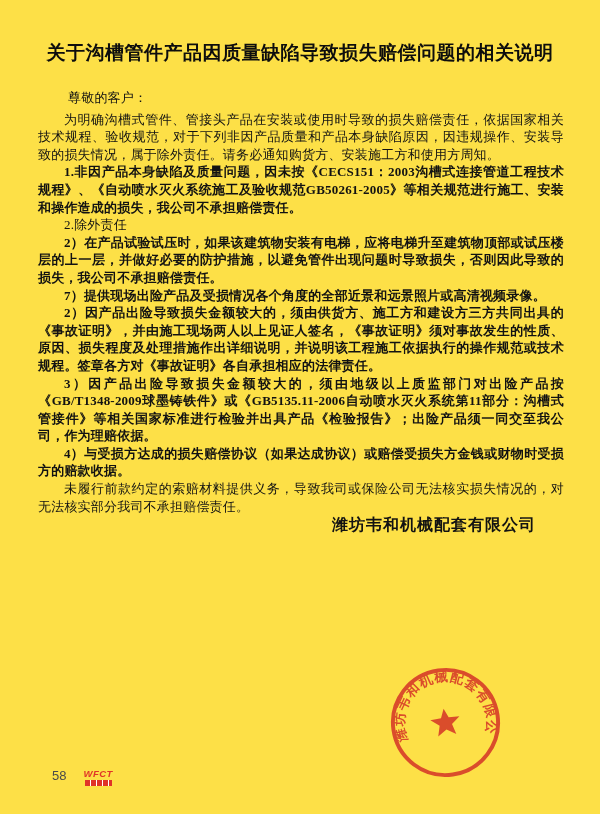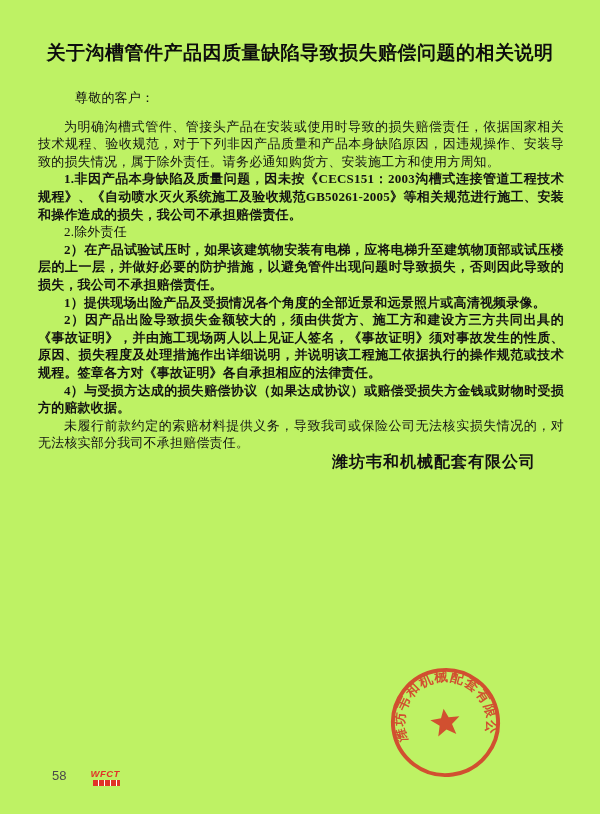--- a/index.html
+++ b/index.html
@@ -1,19 +1,19 @@
 <!DOCTYPE html>
 <html><head>
 <meta charset="utf-8">
 <style>
   html,body{margin:0;padding:0;background:#ffffff;}
   .page{
     position:relative;
     width:600px;height:814px;
-    background:#bef264;
+    background:#fde047;
     font-family:"Liberation Sans","DejaVu Sans",sans-serif;
     color:#121212;
     overflow:hidden;
   }
   .doc-title{
     padding-top:40px;
     text-align:center;
     font-size:19px;
     font-weight:bold;
     letter-spacing:0.5px;
@@ -21,43 +21,43 @@
   }
   .content{
     margin:23px 36px 0 38px;
     font-size:13px;
     line-height:17.6px;
     text-align:justify;
     letter-spacing:0.2px;
   }
   .para{margin:0;text-indent:2em;font-family:Liberation Serif, serif;}
   .para.bold{font-weight:bold;}
-  .salutation{margin:11px;text-indent:2em;}
+  .salutation{margin:4px;text-indent:2em;}
   .signature{
     margin-top:1px;
     text-align:right;
     padding-right:28px;
     font-size:16px;
     font-weight:600;
     letter-spacing:1px;
   }
   .seal{
     position:absolute;
     left:386px;top:663px;
     width:119px;height:119px;
     opacity:0.85;
     pointer-events:none;
   }
   .footer{
     position:absolute;
     left:52px;top:769px;
-    display:flex;align-items:flex-start;gap:24px;
+    display:flex;align-items:flex-start;gap:17px;
   }
   .page-num{font-size:13px;color:#4a4a4a;line-height:1;}
-  .logo{display:flex;flex-direction:column;align-items:flex-end;}
+  .logo{display:flex;flex-direction:column;align-items:center;}
   .logo-text{
     color:#e03428;font-weight:bold;font-size:9.5px;line-height:1;
     letter-spacing:0.5px;font-style:italic;
   }
   .logo-bar{
     width:27px;height:6px;margin-top:1.5px;
     background:repeating-linear-gradient(90deg,#e03428 0 5px,#ffffff 5px 6px);
   }
 </style>
 </head>
@@ -67,22 +67,23 @@
 
   <div class="doc-title">关于沟槽管件产品因质量缺陷导致损失赔偿问题的相关说明</div>
 
   <div class="content">
     <p class="salutation">尊敬的客户：</p>
     <div>
         <p class="para">为明确沟槽式管件、管接头产品在安装或使用时导致的损失赔偿责任，依据国家相关技术规程、验收规范，对于下列非因产品质量和产品本身缺陷原因，因违规操作、安装导致的损失情况，属于除外责任。请务必通知购货方、安装施工方和使用方周知。</p>
         <p class="para bold">1.非因产品本身缺陷及质量问题，因未按《CECS151：2003沟槽式连接管道工程技术规程》、《自动喷水灭火系统施工及验收规范GB50261-2005》等相关规范进行施工、安装和操作造成的损失，我公司不承担赔偿责任。</p>
         <p class="para">2.除外责任</p>
         <p class="para bold">2）在产品试验试压时，如果该建筑物安装有电梯，应将电梯升至建筑物顶部或试压楼层的上一层，并做好必要的防护措施，以避免管件出现问题时导致损失，否则因此导致的损失，我公司不承担赔偿责任。</p>
-        <p class="para bold">1）提供现场出险产品及受损情况各个角度的全部近景和远景照片或高清视频录像。</p>
+        <p class="para bold">7）提供现场出险产品及受损情况各个角度的全部近景和远景照片或高清视频录像。</p>
         <p class="para bold">2）因产品出险导致损失金额较大的，须由供货方、施工方和建设方三方共同出具的《事故证明》，并由施工现场两人以上见证人签名，《事故证明》须对事故发生的性质、原因、损失程度及处理措施作出详细说明，并说明该工程施工依据执行的操作规范或技术规程。签章各方对《事故证明》各自承担相应的法律责任。</p>
+        <p class="para bold">3）因产品出险导致损失金额较大的，须由地级以上质监部门对出险产品按《GB/T1348-2009球墨铸铁件》或《GB5135.11-2006自动喷水灭火系统第11部分：沟槽式管接件》等相关国家标准进行检验并出具产品《检验报告》；出险产品须一同交至我公司，作为理赔依据。</p>
         <p class="para bold">4）与受损方达成的损失赔偿协议（如果达成协议）或赔偿受损失方金钱或财物时受损方的赔款收据。</p>
         <p class="para">未履行前款约定的索赔材料提供义务，导致我司或保险公司无法核实损失情况的，对无法核实部分我司不承担赔偿责任。</p>
       </div>
     <div class="signature">潍坊韦和机械配套有限公司</div>
   </div>
 
   <svg class="seal" viewBox="0 0 120 120" xmlns="http://www.w3.org/2000/svg">
     <g transform="rotate(-8 60 60)">
       <circle cx="60" cy="60" r="53" fill="none" stroke="#d53427" stroke-width="4"></circle>
       <polygon points="60,46 63.9,55.1 74.8,55.6 66.3,62.4 69.2,73 60,67.1 50.8,73 53.7,62.4 45.2,55.6 56.1,55.1" fill="#d53427"></polygon>

